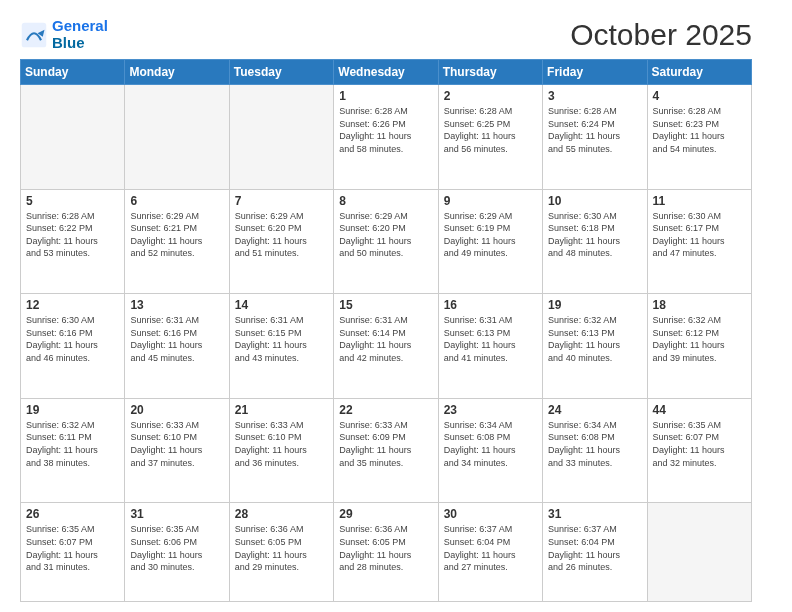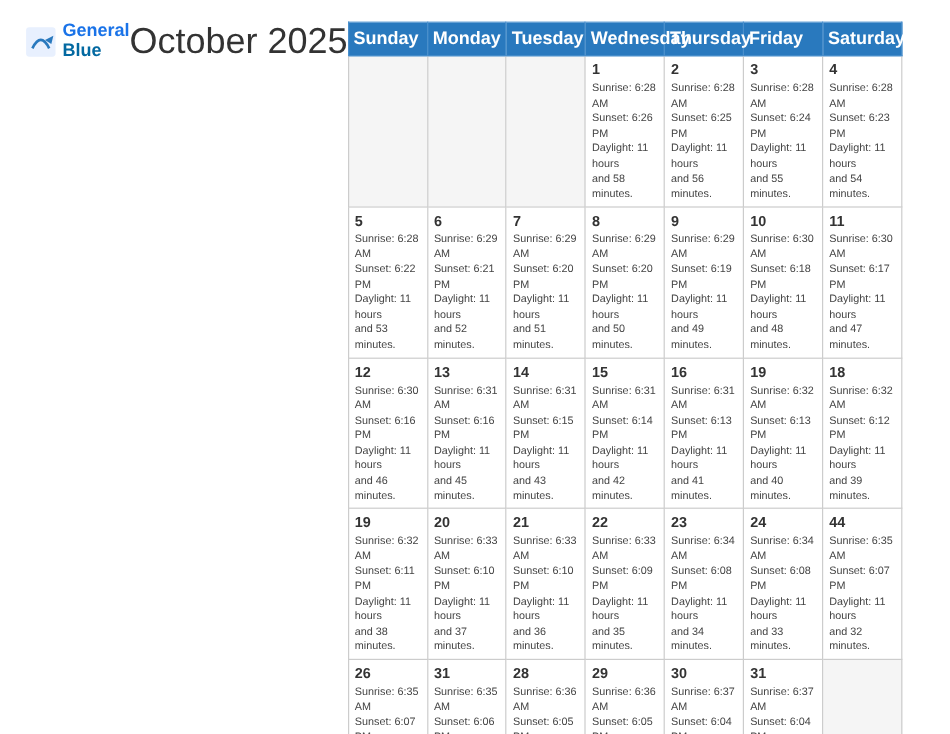--- a/index.html
+++ b/index.html
@@ -8,20 +8,21 @@
       background: #fff;
       width: 792px;
       height: 612px;
       overflow: hidden;
     }
     .page {
       width: 772px;
       height: 612px;
       padding: 18px 20px 10px 20px;
       display: flex;
+      flex-direction: column;
     }
     .header {
       display: flex;
       justify-content: space-between;
       align-items: flex-start;
       margin-bottom: 8px;
     }
     .logo {
       display: flex;
       align-items: center;
@@ -57,21 +58,21 @@
     .calendar {
       flex: 1;
       border: 1px solid #ccc;
       border-collapse: collapse;
       width: 100%;
       table-layout: fixed;
     }
     .calendar th {
       background-color: #2979be;
       color: #fff;
-      font-size: 15px;
+      font-size: 12px;
       font-weight: bold;
       padding: 5px 4px;
       text-align: left;
       border: 1px solid #4a8fcc;
     }
     .calendar td {
       border: 1px solid #ccc;
       vertical-align: top;
       padding: 4px 5px;
       font-size: 9.5px;

